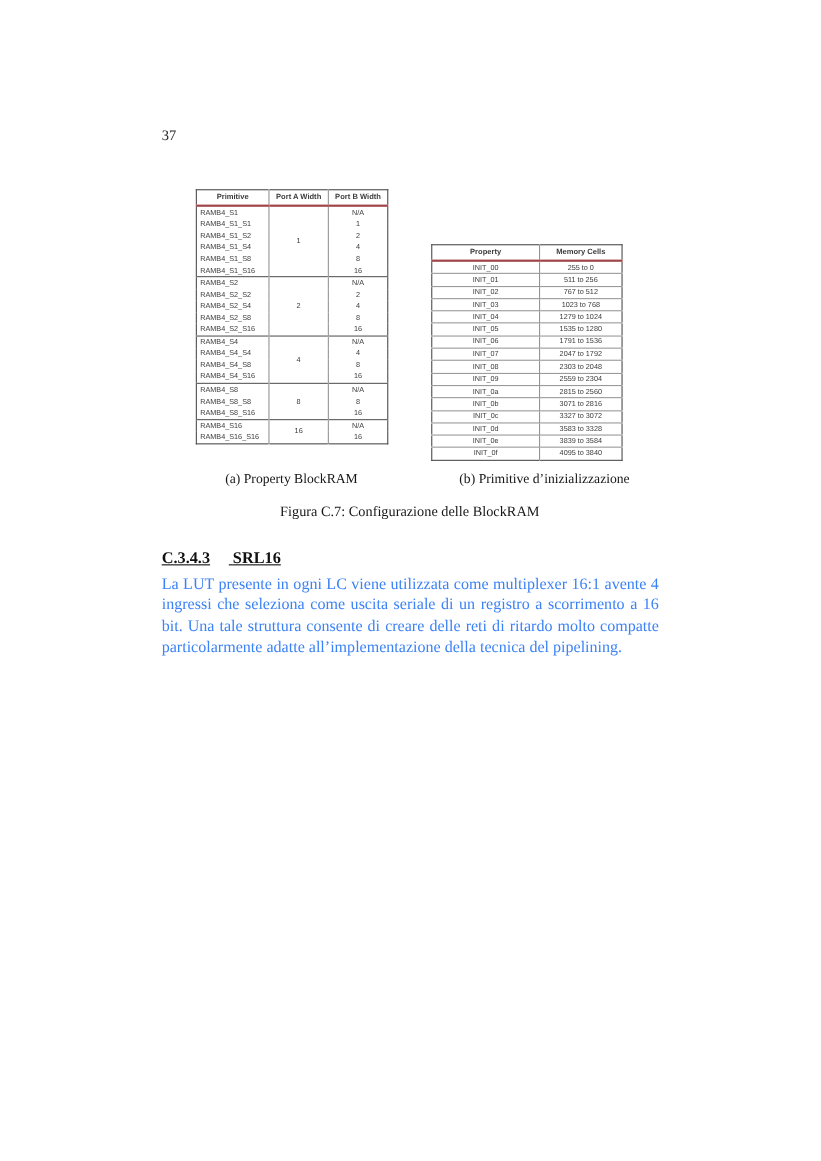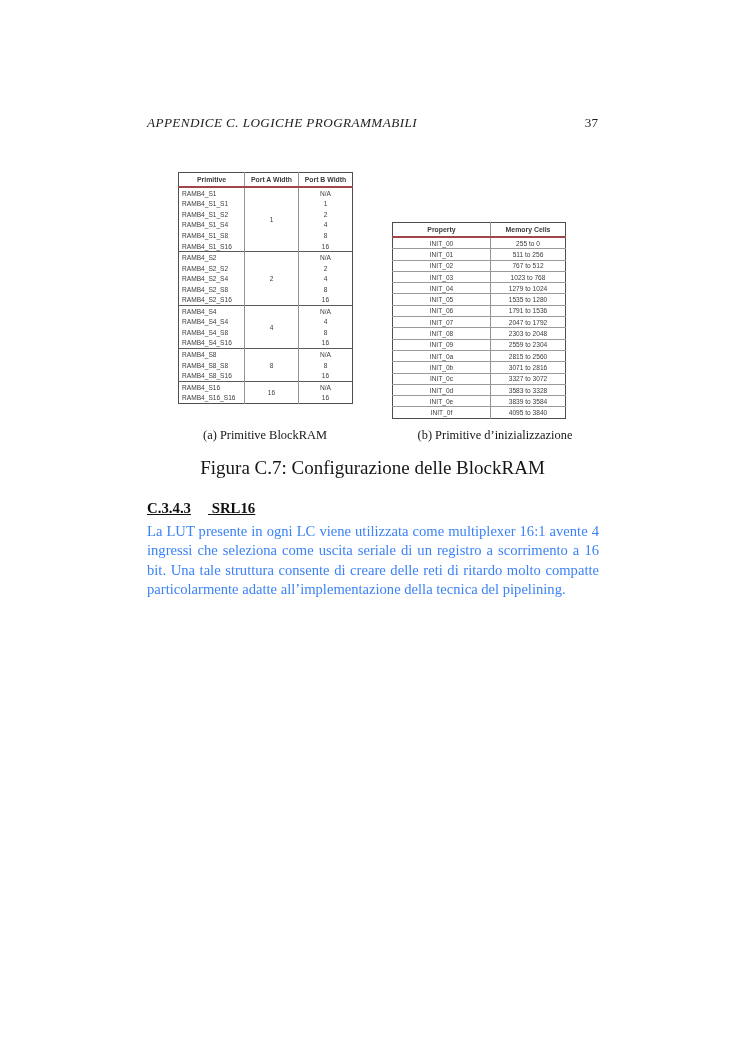--- a/index.html
+++ b/index.html
@@ -45,39 +45,38 @@
 
   
   .subcaption {
     position: absolute; top: 428px; font-size: 12.4px; color: #161616;
     text-align: center;
   }
   #caption-a { left: 178px; width: 174px; }
   #caption-b { left: 390px; width: 210px; }
   .figure-caption {
     position: absolute; left: 147px; top: 457px; width: 451px;
-    text-align: center; font-size: 19px; color: #161616;
+    text-align: center; font-size: 13px; color: #161616;
   }
 
   
   .section-heading {
     position: absolute; left: 147px; top: 500px; font-size: 14.8px;
     font-weight: 700; color: #111; text-decoration: underline;
   }
   .section-heading .secnum { margin-right: 17px; }
   .section-body {
     position: absolute; left: 147px; top: 522px; width: 452px;
     font-size: 14.6px; line-height: 19.3px; text-align: justify; color: #3b82f6;
   }
 </style>
 </head>
 <body>
 
 <div class="running-header">
-  <span class="htitle">APPENDICE C. LOGICHE PROGRAMMABILI</span>
   <span class="pagenum">37</span>
 </div>
 
 <table class="dtable" id="primitive-table">
   <colgroup>
       <col style="width:66px">
       <col style="width:54px">
       <col style="width:54px">
     </colgroup>
   <thead>
@@ -248,21 +247,21 @@
         <td>INIT_0e</td>
         <td>3839 to 3584</td>
       </tr>
       <tr>
         <td>INIT_0f</td>
         <td>4095 to 3840</td>
       </tr>
     </tbody>
 </table>
 
-<div class="subcaption" id="caption-a">(a) Primitive BlockRAM</div>
+<div class="subcaption" id="caption-a">(a) Property BlockRAM</div>
 <div class="subcaption" id="caption-b">(b) Primitive d’inizializzazione</div>
 <div class="figure-caption">Figura C.7: Configurazione delle BlockRAM</div>
 
 <div class="section-heading">
   <span class="secnum">C.3.4.3</span>
   <span>SRL16</span>
 </div>
 
 <div class="section-body">La LUT presente in ogni LC viene utilizzata come multiplexer 16:1 avente 4 ingressi che seleziona come uscita seriale di un registro a scorrimento a 16 bit. Una tale struttura consente di creare delle reti di ritardo molto compatte particolarmente adatte all’implementazione della tecnica del pipelining.</div>
 

